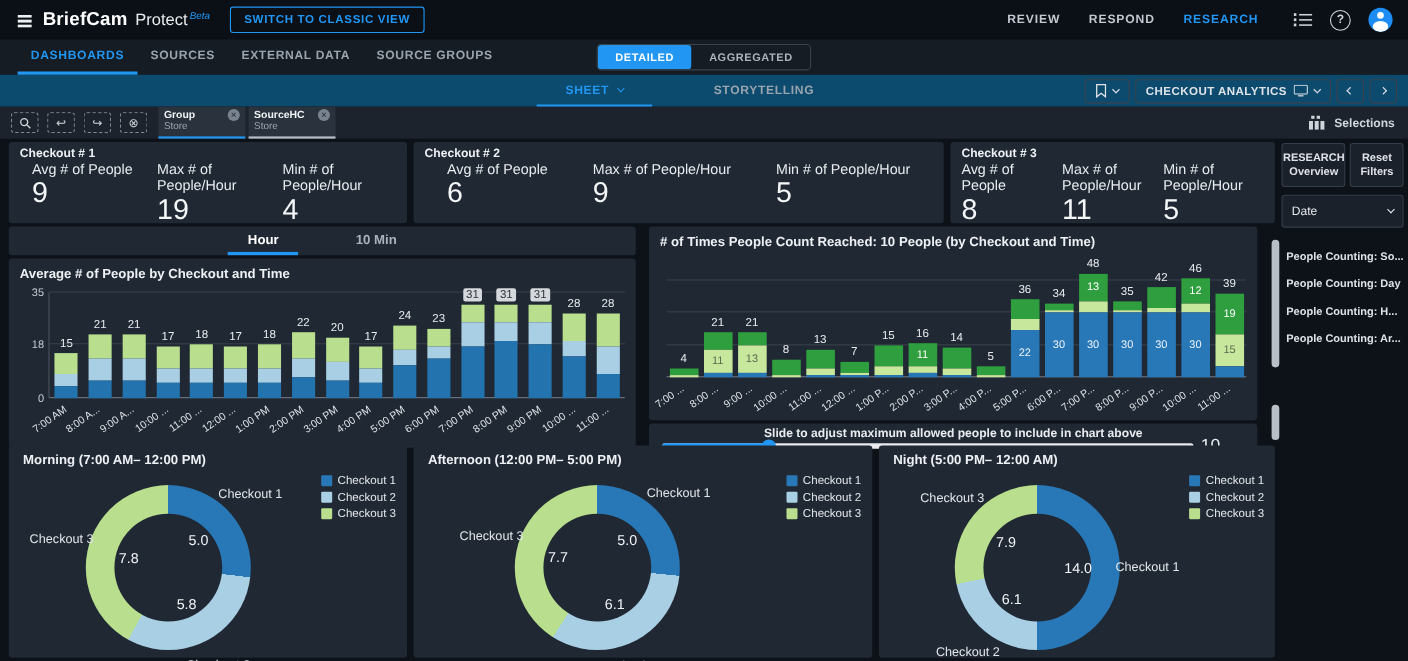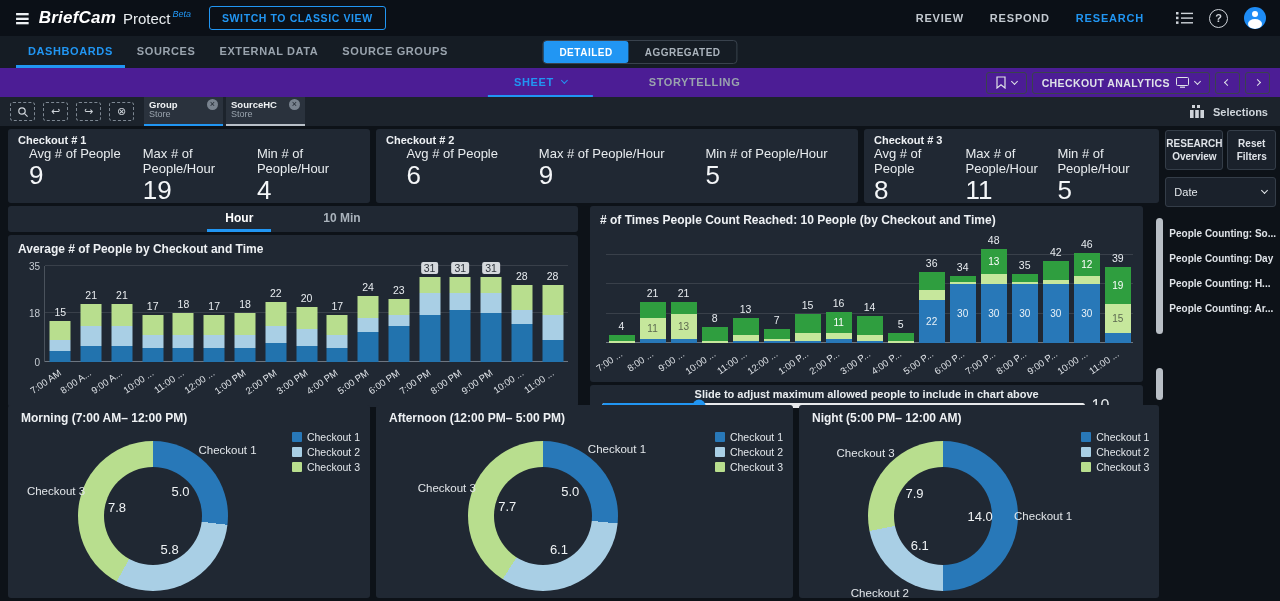--- a/index.html
+++ b/index.html
@@ -3,21 +3,21 @@
 <meta charset="utf-8">
 <style>
   * { box-sizing: border-box; margin: 0; padding: 0; }
   html,body { width:1280px; height:601px; overflow:hidden; background:#0d1218;
     font-family:"Liberation Sans", sans-serif; color:#e4e8ec; }
   .uicon { font-family:"DejaVu Sans", sans-serif; }
 
   
   .topbar { height:36px; background:#0b1017; display:flex; align-items:center; padding:0 14px; }
   .menu-glyph { font-family:"DejaVu Sans",sans-serif; font-size:20px; font-weight:bold; font-style:italic; color:#eef1f4; margin-right:8px; }
-  .brand-name { font-size:17px; font-weight:bold; font-style:italic; color:#ffffff; letter-spacing:.2px; }
+  .brand-name { font-size:17px; font-weight:bold; color:#ffffff; letter-spacing:.2px; }
   .brand-product { font-size:15px; font-weight:300; color:#e8ecef; margin-left:7px; }
   .brand-beta { font-size:9px; font-style:italic; color:#2196f3; vertical-align:top; position:relative; top:-4px; margin-left:2px; }
   .classic-btn { margin-left:18px; border:1px solid #2196f3; color:#2196f3; background:transparent;
     font-size:10.5px; font-weight:bold; letter-spacing:.6px; padding:5px 12px; border-radius:3px; cursor:pointer;
     font-family:"Liberation Sans",sans-serif; }
   .top-right { margin-left:auto; display:flex; align-items:center; gap:26px; }
   .top-nav { font-size:11px; font-weight:bold; letter-spacing:.8px; color:#c3c9d0; cursor:pointer; }
   .top-nav.active { color:#2196f3; }
   .top-icons { display:flex; align-items:center; gap:16px; margin-left:6px; }
   .help-circle { width:19px; height:19px; border:1.5px solid #cfd4da; border-radius:50%;
@@ -31,21 +31,21 @@
   .navtab { display:flex; align-items:center; padding:0 12px; font-size:11px; font-weight:bold; letter-spacing:.6px;
     color:#9aa4ae; cursor:pointer; border-bottom:3px solid transparent; }
   .navtab.active { color:#2196f3; border-bottom-color:#2196f3; }
   .view-toggle { position:absolute; left:50%; top:4px; transform:translateX(-50%); display:flex;
     border:1px solid #39424d; border-radius:4px; overflow:hidden; height:24px; }
   .view-opt { display:flex; align-items:center; padding:0 16px; font-size:10px; font-weight:bold; letter-spacing:.5px;
     color:#aab3bc; cursor:pointer; }
   .view-opt.active { background:#2196f3; color:#fff; border-radius:3px; }
 
   
-  .sheetrow { height:29px; background:#4c1d95; position:relative; display:flex; align-items:center; }
+  .sheetrow { height:29px; background:#0c4a6e; position:relative; display:flex; align-items:center; }
   .sheet-center { position:absolute; left:49%; transform:translateX(-50%); display:flex; gap:30px; height:100%; }
   .sheet-tab { display:flex; align-items:center; gap:8px; padding:0 26px; font-size:11px; font-weight:bold;
     letter-spacing:.6px; color:#9aa4ae; cursor:pointer; border-bottom:2px solid transparent; }
   .sheet-tab.active { color:#2196f3; border-bottom-color:#2196f3; }
   .sheet-right { position:absolute; right:10px; display:flex; gap:5px; }
   .sbtn { height:22px; border:1px solid #3a434d; border-radius:3px; background:transparent; color:#dfe3e8;
     display:flex; align-items:center; gap:6px; padding:0 9px; font-size:10.5px; font-weight:bold; letter-spacing:.4px;
     cursor:pointer; font-family:"Liberation Sans",sans-serif; }
   .chev { display:inline-block; width:5px; height:5px; border-right:1.6px solid currentColor; border-bottom:1.6px solid currentColor; }
   .chev.down { transform:rotate(45deg); margin-top:-3px; }

